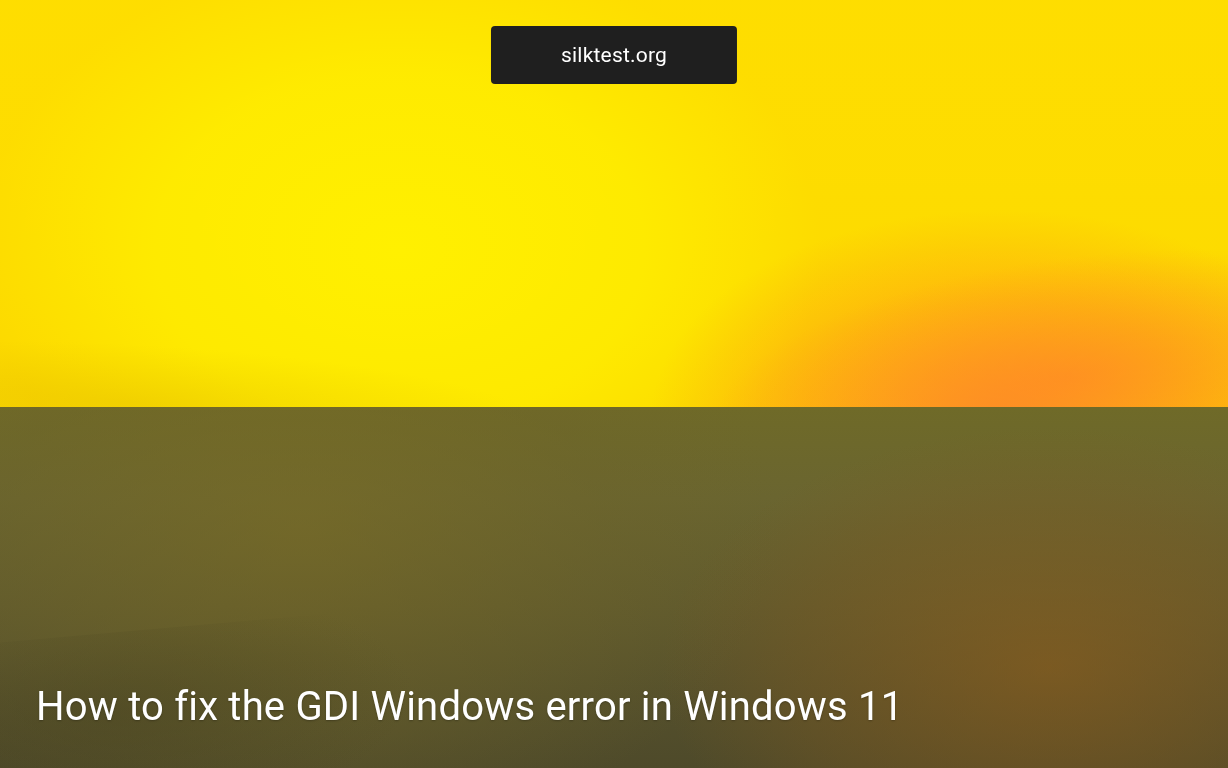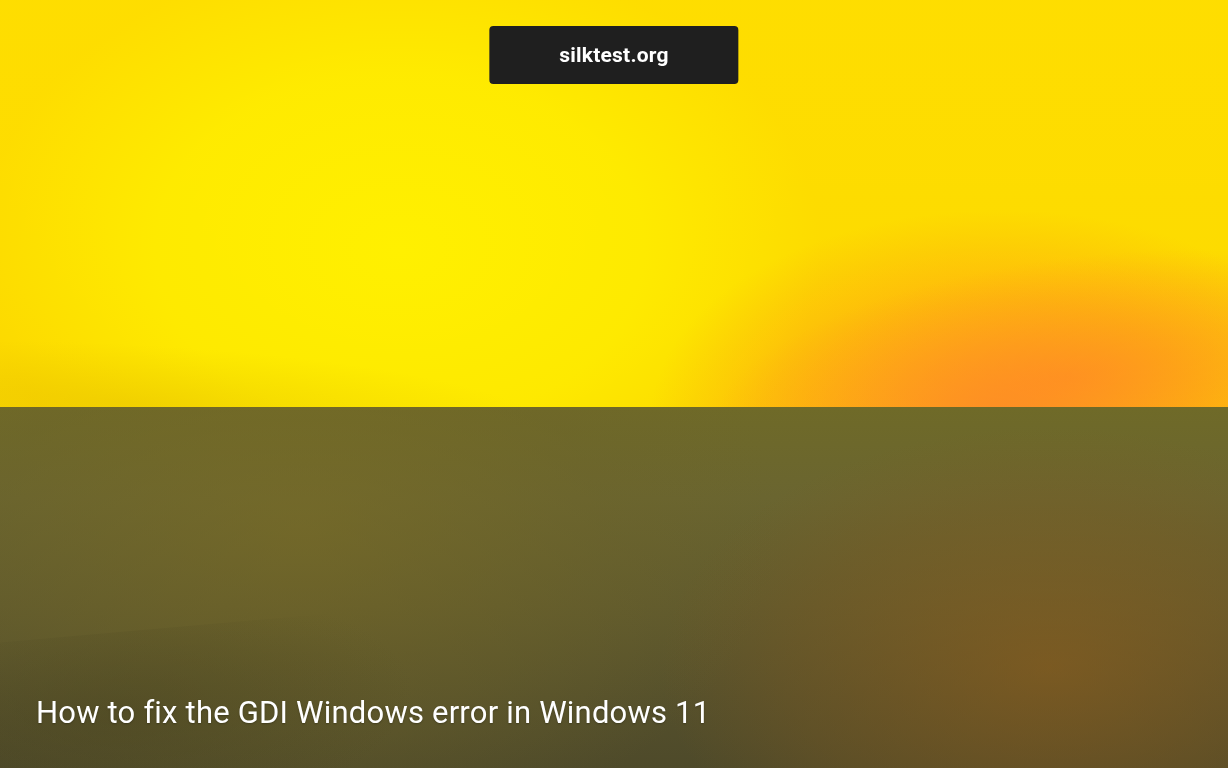--- a/index.html
+++ b/index.html
@@ -46,21 +46,21 @@
     transform: rotate(3deg);
   }
   .brand-pill {
     position: absolute;
     top: 26px;
     left: 50%;
     transform: translateX(-50%);
     background: #1f1f1f;
     color: #ffffff;
     font-size: 21px;
-    font-weight: 700;
+    font-weight: 400;
     padding: 17px 70px;
     border-radius: 4px;
     letter-spacing: 0.2px;
   }
   .lower {
     width: 1228px;
     height: 361px;
     position: relative;
     overflow: hidden;
     background:
@@ -77,21 +77,21 @@
     height: 200px;
     background: radial-gradient(ellipse at 40% 40%, rgba(70,65,30,0.4), rgba(70,65,30,0) 70%);
     transform: rotate(-5deg);
   }
   .headline {
     position: absolute;
     left: 36px;
     bottom: 34px;
     right: 40px;
     color: #ffffff;
-    font-size: 31px;
+    font-size: 40px;
     font-weight: 400;
     line-height: 1.35;
     letter-spacing: 0.2px;
     text-shadow: 0 1px 2px rgba(0,0,0,0.25);
   }
 </style>
 </head>
 <body>
 
 <div class="page">

